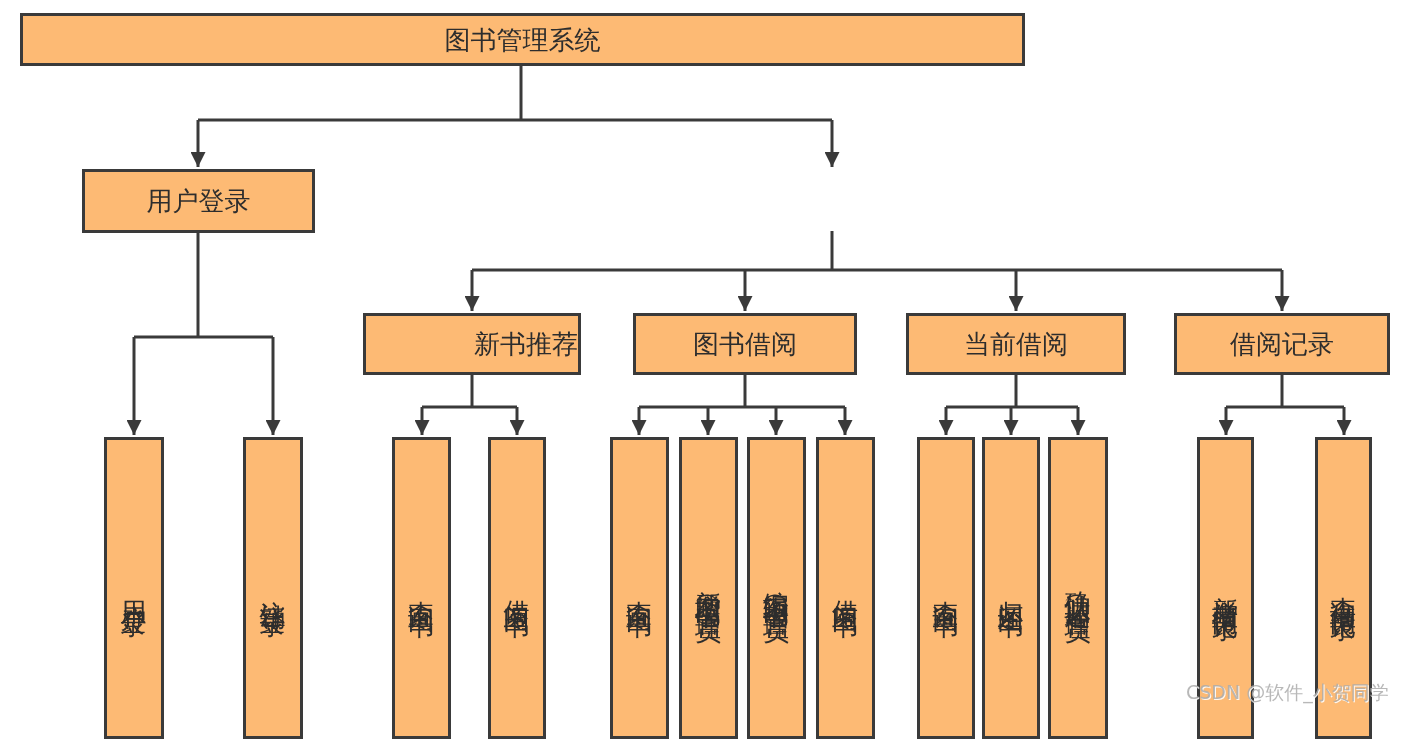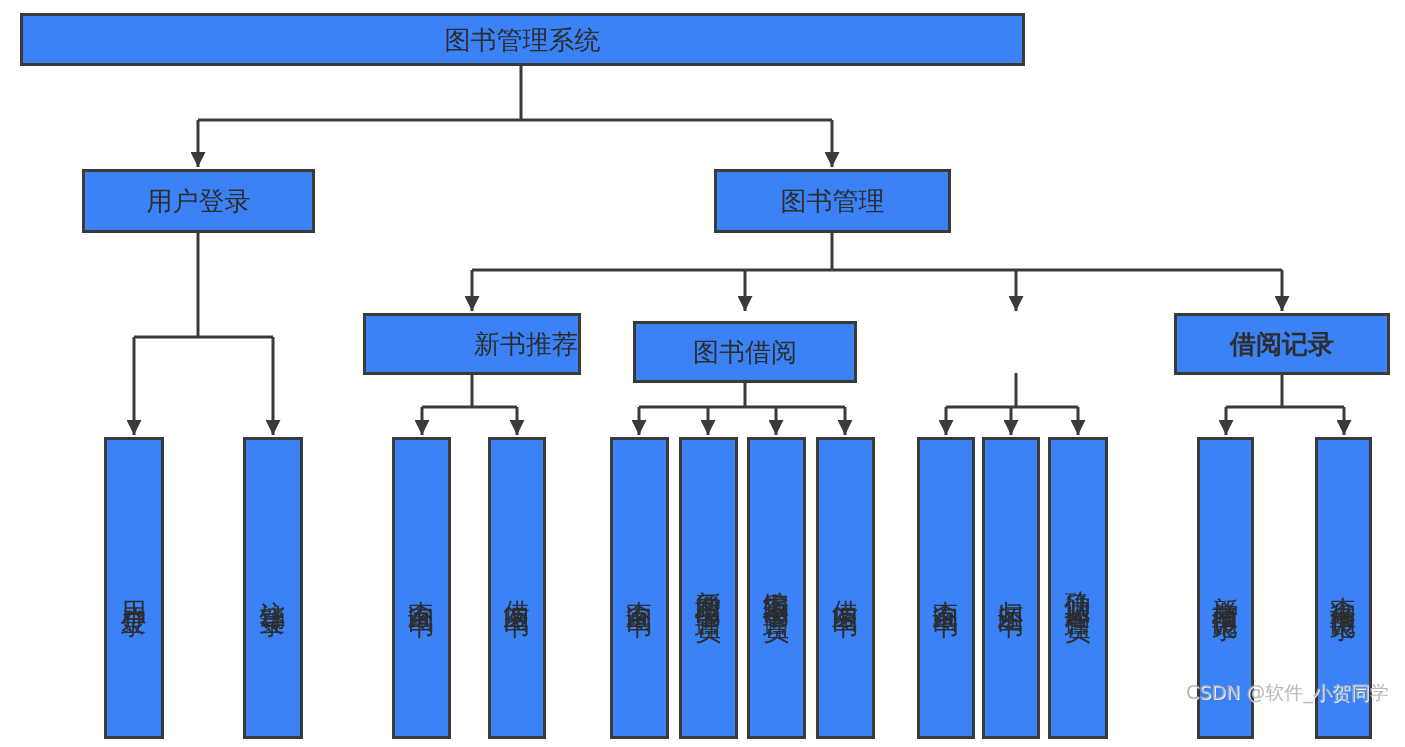--- a/index.html
+++ b/index.html
@@ -7,21 +7,21 @@
     position:relative;
     width:1405px;height:747px;
     background:#ffffff;
     font-family:"DejaVu Sans","Liberation Sans",sans-serif;
     overflow:hidden;
   }
   #wires{position:absolute;left:0;top:0;width:1405px;height:747px;}
   .box{
     position:absolute;
     box-sizing:border-box;
-    background:#3b82f6;
+    background:#fdba74;
     border:3px solid #3a3a3a;
     display:flex;align-items:center;justify-content:center;
     color:#2d2d2d;
     font-size:26px;
     line-height:1;
   }
   .box .lbl{white-space:nowrap;}
   .leaf .lbl{
     writing-mode:vertical-rl;
     text-orientation:mixed;
@@ -88,31 +88,31 @@
     </g>
   </svg>
 
   <div class="box" style="left:20px;top:13px;width:1005px;height:53px;">
     <span class="lbl">图书管理系统</span>
   </div>
 
   <div class="box" style="left:82px;top:169px;width:233px;height:64px;">
     <span class="lbl">用户登录</span>
   </div>
-  <div class="box" style="left:714px;top:169px;width:237px;height:64px;">
-    <span class="lbl">图书管理</span>
-  </div>
 
   <div class="box" style="left:363px;top:313px;width:218px;height:62px;justify-content:flex-end;">
     <span class="lbl">新书推荐</span>
   </div>
-  <div class="box" style="left:633px;top:313px;width:224px;height:62px;margin-top:8px;">
+  <div class="box" style="left:633px;top:313px;width:224px;height:62px;">
     <span class="lbl">图书借阅</span>
   </div>
-  <div class="box" style="left:1174px;top:313px;width:216px;height:62px;font-weight:bold;">
+  <div class="box" style="left:906px;top:313px;width:220px;height:62px;">
+    <span class="lbl">当前借阅</span>
+  </div>
+  <div class="box" style="left:1174px;top:313px;width:216px;height:62px;">
     <span class="lbl">借阅记录</span>
   </div>
 
   <div class="box leaf" style="left:104px;top:437px;width:60px;height:302px;">
     <span class="lbl">用户登录</span>
   </div>
   <div class="box leaf" style="left:243px;top:437px;width:60px;height:302px;">
     <span class="lbl">注销登录</span>
   </div>
 

